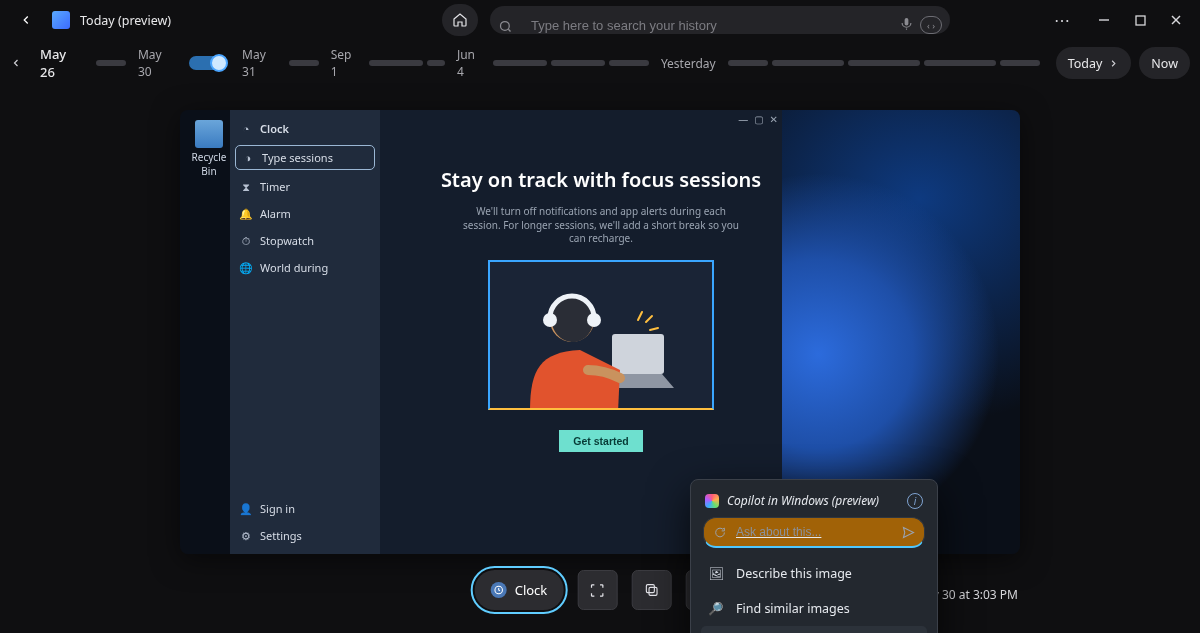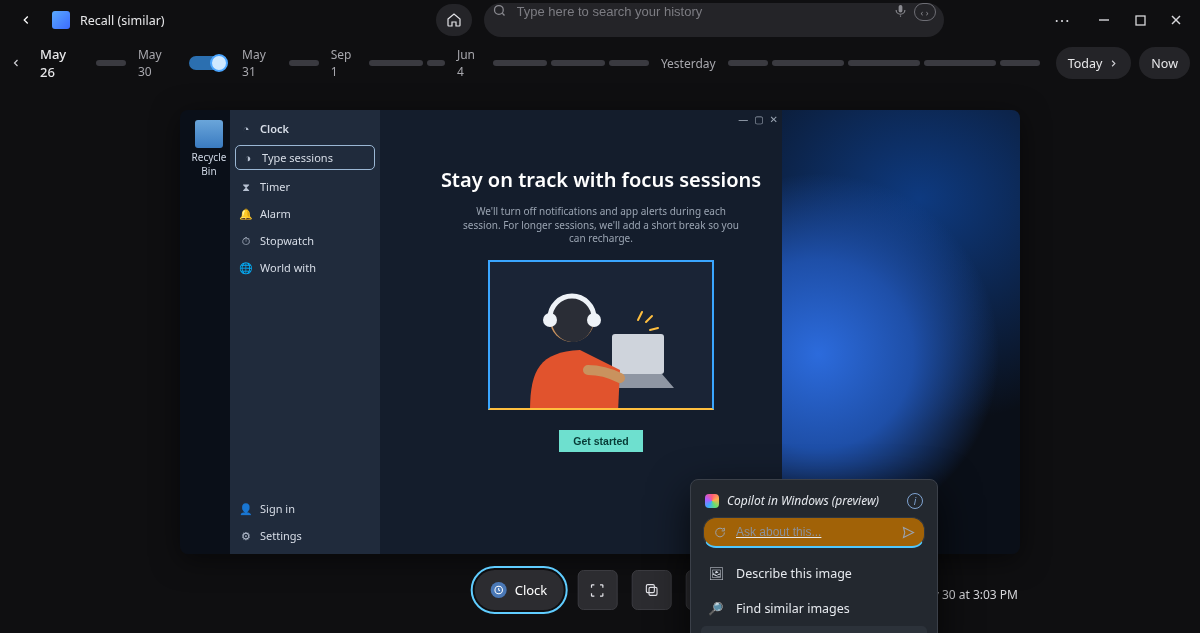--- a/index.html
+++ b/index.html
@@ -48,25 +48,25 @@
   }
   .app-title { font-size: 12.5px; color: #e8e8ea; }
   .home-btn {
     width: 36px; height: 32px; border-radius: 18px;
     display:flex;align-items:center;justify-content:center;
     background: var(--pill);
     margin-left: 8px;
   }
   .searchbar {
     flex: 0 0 460px;
-    height: 34px;
+    height: 28px;
     background: var(--pill);
     border-radius: 18px;
-    display: flex; align-items: flex-start;
-    padding: 0 8px; gap: 8px;
+    display: flex; align-items: flex-end;
+    padding: 0 8px; gap: 16px;
     margin-left: 6px;
     color: var(--text-muted);
   }
   .searchbar input {
     flex: 1; background: transparent; border: 0; outline: 0;
     color: var(--text); font-size: 13px;
   }
   .searchbar input::placeholder { color: var(--text-muted); }
   .searchbar .end-icons { display:flex; gap:6px; }
   .titlebar .grow { flex: 1; }
@@ -251,21 +251,21 @@
 </head>
 <body>
 
 <div class="titlebar">
   <div class="icon-btn">
     <svg width="14" height="14" viewBox="0 0 24 24" fill="none" stroke="currentColor" stroke-width="2.2">
         <path d="M15 18l-6-6 6-6"></path>
       </svg>
   </div>
   <div class="app-icon"></div>
-  <div class="app-title">Recall (similar)</div>
+  <div class="app-title">Today (preview)</div>
 
   <div style="flex:0 0 1px;width:1px"></div>
   <div class="home-btn" style="margin-left:258px">
     <svg width="16" height="16" viewBox="0 0 24 24" fill="none" stroke="#e4e4e8" stroke-width="1.8">
         <path d="M3 10.5 12 3l9 7.5V20a1 1 0 0 1-1 1h-5v-6h-6v6H4a1 1 0 0 1-1-1z"></path>
       </svg>
   </div>
   <div class="searchbar">
     <span>
       <svg width="15" height="15" viewBox="0 0 24 24" fill="none" stroke="#8b8b91" stroke-width="2">
@@ -390,21 +390,21 @@
         <div class="cs-item">
           <span class="cs-icon">🔔</span>
           <span>Alarm</span>
         </div>
         <div class="cs-item">
           <span class="cs-icon">⏱</span>
           <span>Stopwatch</span>
         </div>
         <div class="cs-item">
           <span class="cs-icon">🌐</span>
-          <span>World with</span>
+          <span>World during</span>
         </div>
         <div class="cs-push"></div>
         <div class="cs-item">
           <span class="cs-icon">👤</span>
           <span>Sign in</span>
         </div>
         <div class="cs-item" style="margin-bottom:6px">
           <span class="cs-icon">⚙</span>
           <span>Settings</span>
         </div>

